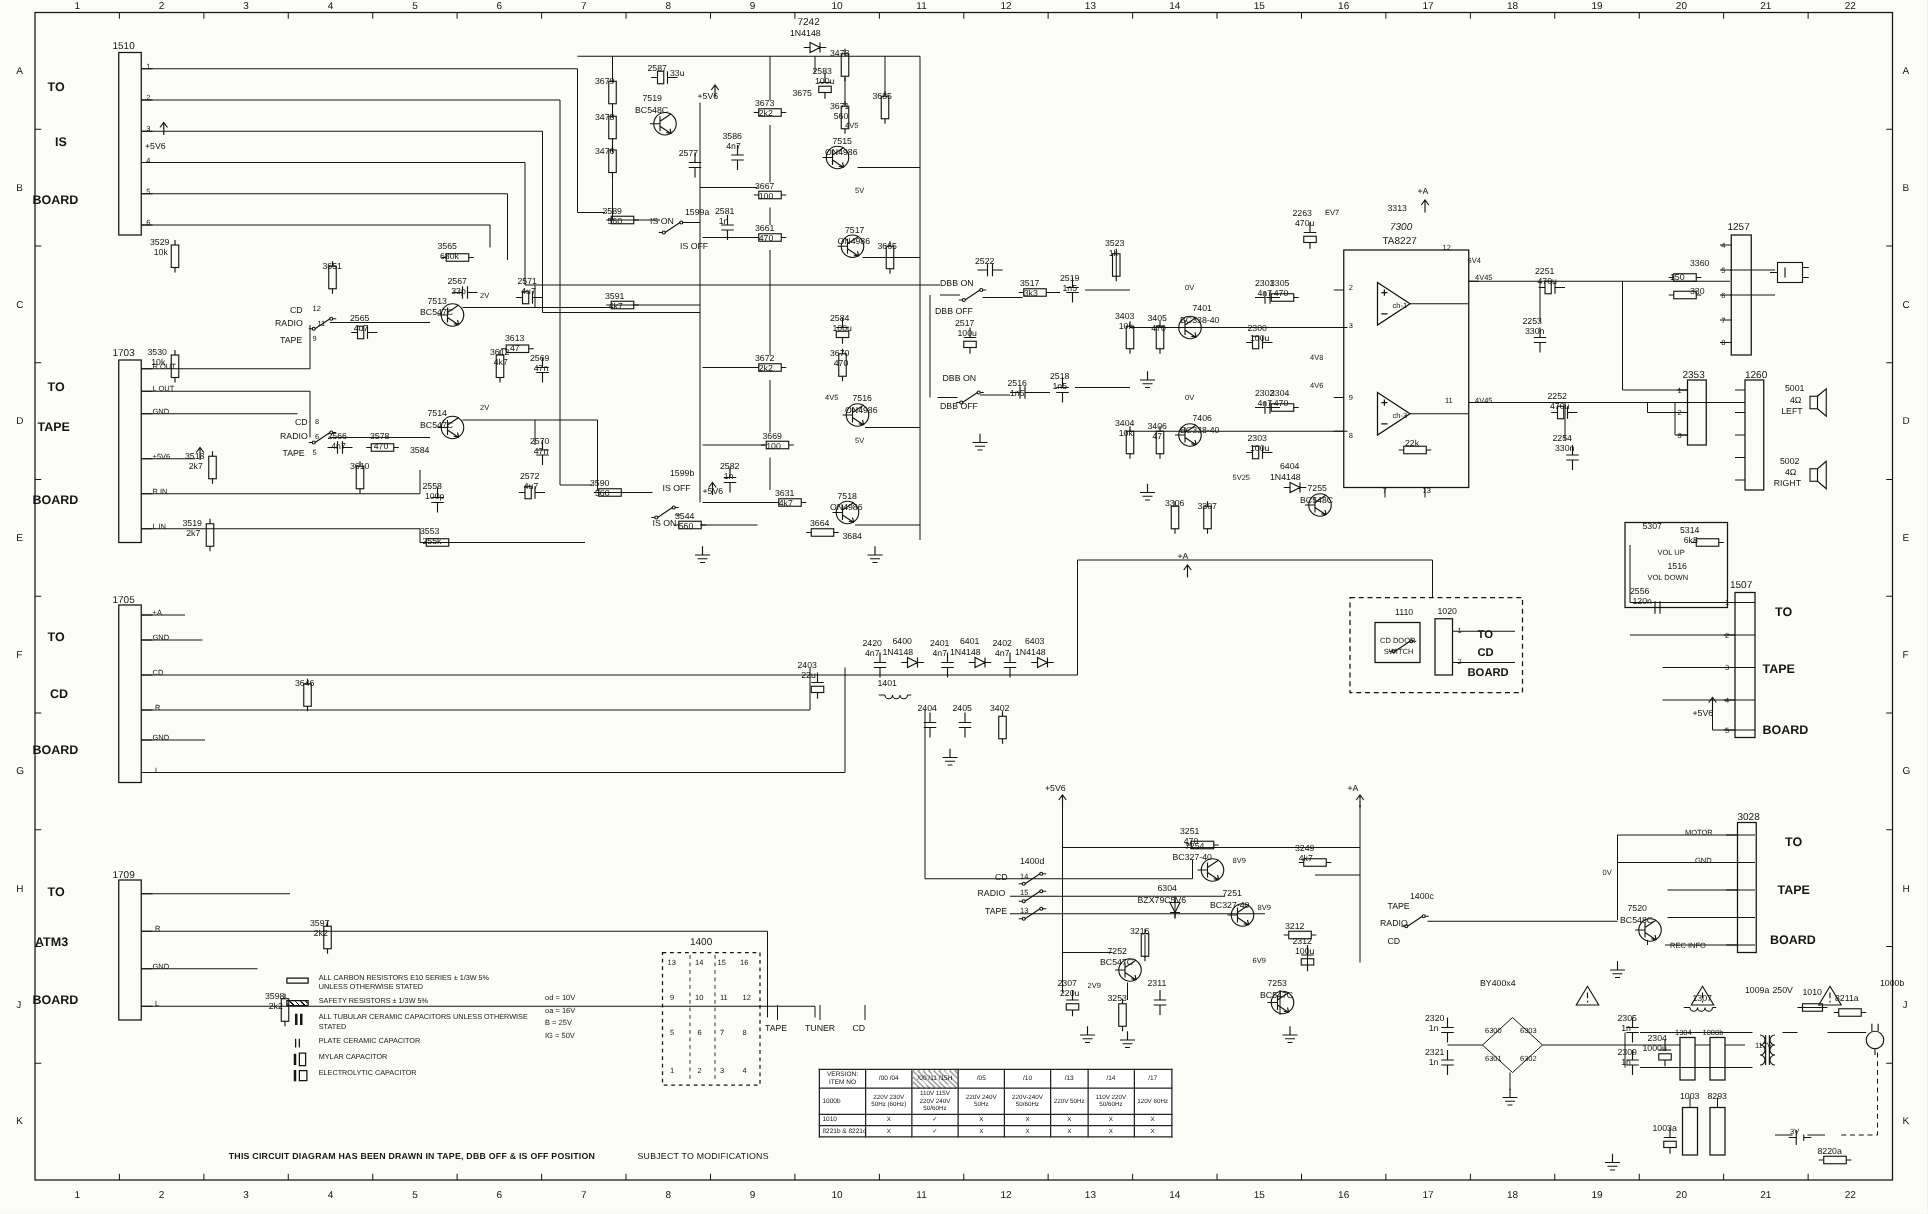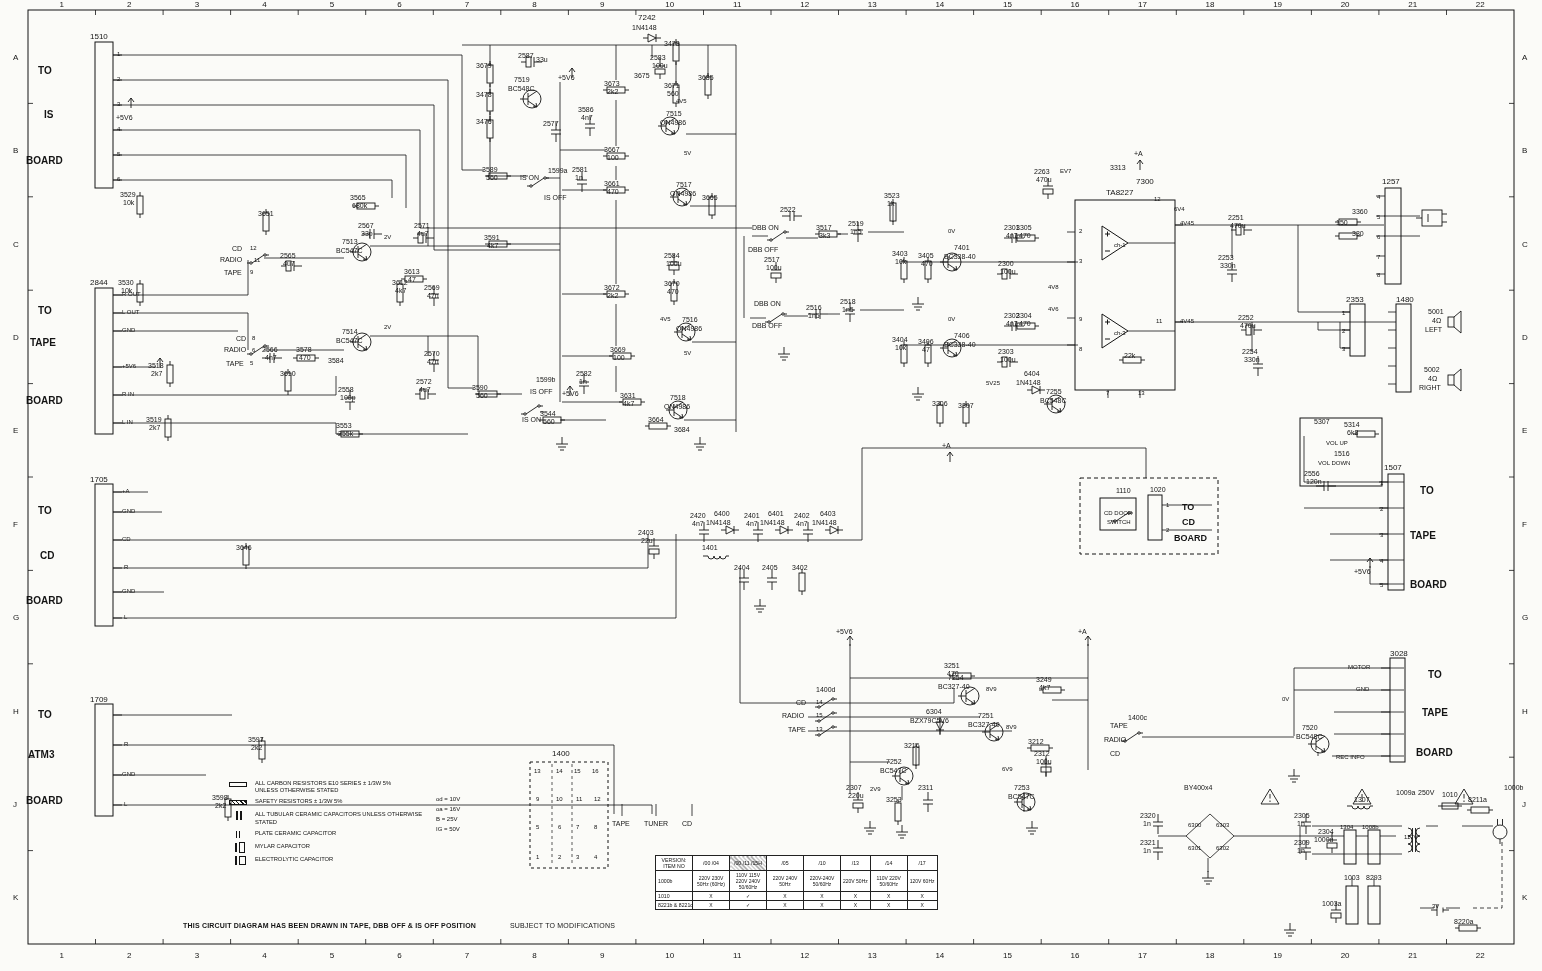--- a/index.html
+++ b/index.html
@@ -434,21 +434,21 @@
       <span class="lbl" style="left: 38px; top: 66px; font-size: 10px; font-weight: bold;">TO</span>
       <span class="lbl" style="left: 44px; top: 110px; font-size: 10px; font-weight: bold;">IS</span>
       <span class="lbl" style="left: 26px; top: 156px; font-size: 10px; font-weight: bold;">BOARD</span>
       <span class="lbl" style="left: 116px; top: 114px; font-size: 7px;">+5V6</span>
       <span class="lbl" style="left: 117px; top: 51px; font-size: 6px;">1</span>
       <span class="lbl" style="left: 117px; top: 76px; font-size: 6px;">2</span>
       <span class="lbl" style="left: 117px; top: 101px; font-size: 6px;">3</span>
       <span class="lbl" style="left: 117px; top: 126px; font-size: 6px;">4</span>
       <span class="lbl" style="left: 117px; top: 151px; font-size: 6px;">5</span>
       <span class="lbl" style="left: 117px; top: 176px; font-size: 6px;">6</span>
-      <span class="lbl" style="left: 90px; top: 279px; font-size: 8px;">2844</span>
+      <span class="lbl" style="left: 90px; top: 279px; font-size: 8px;">1703</span>
       <span class="lbl" style="left: 38px; top: 306px; font-size: 10px; font-weight: bold;">TO</span>
       <span class="lbl" style="left: 30px; top: 338px; font-size: 10px; font-weight: bold;">TAPE</span>
       <span class="lbl" style="left: 26px; top: 396px; font-size: 10px; font-weight: bold;">BOARD</span>
       <span class="lbl" style="left: 122px; top: 291px; font-size: 6px;">R OUT</span>
       <span class="lbl" style="left: 122px; top: 309px; font-size: 6px;">L OUT</span>
       <span class="lbl" style="left: 122px; top: 327px; font-size: 6px;">GND</span>
       <span class="lbl" style="left: 122px; top: 363px; font-size: 6px;">+5V6</span>
       <span class="lbl" style="left: 122px; top: 391px; font-size: 6px;">R IN</span>
       <span class="lbl" style="left: 122px; top: 419px; font-size: 6px;">L IN</span>
       <span class="lbl" style="left: 90px; top: 476px; font-size: 8px;">1705</span>
@@ -649,21 +649,21 @@
       <span class="lbl" style="left: 986px; top: 380px; font-size: 6px;">5V25</span>
       <span class="lbl" style="left: 1024px; top: 370px; font-size: 7px;">6404</span>
       <span class="lbl" style="left: 1016px; top: 379px; font-size: 7px;">1N4148</span>
       <span class="lbl" style="left: 1046px; top: 388px; font-size: 7px;">7255</span>
       <span class="lbl" style="left: 1040px; top: 397px; font-size: 7px;">BC548C</span>
       <span class="lbl" style="left: 1034px; top: 168px; font-size: 7px;">2263</span>
       <span class="lbl" style="left: 1036px; top: 176px; font-size: 7px;">470u</span>
       <span class="lbl" style="left: 1060px; top: 168px; font-size: 6px;">EV7</span>
       <span class="lbl" style="left: 1110px; top: 164px; font-size: 7px;">3313</span>
       <span class="lbl" style="left: 1134px; top: 150px; font-size: 7px;">+A</span>
-      <span class="lbl" style="left: 1136px; top: 178px; font-size: 8px;">7300</span>
+      <span class="lbl" style="left: 1112px; top: 178px; font-size: 8px; font-style: italic;">7300</span>
       <span class="lbl" style="left: 1106px; top: 189px; font-size: 8px;">TA8227</span>
       <span class="lbl" style="left: 1154px; top: 196px; font-size: 6px;">12</span>
       <span class="lbl" style="left: 1114px; top: 242px; font-size: 6px;">ch-1</span>
       <span class="lbl" style="left: 1114px; top: 330px; font-size: 6px;">ch-3</span>
       <span class="lbl" style="left: 1079px; top: 228px; font-size: 6px;">2</span>
       <span class="lbl" style="left: 1079px; top: 258px; font-size: 6px;">3</span>
       <span class="lbl" style="left: 1079px; top: 316px; font-size: 6px;">9</span>
       <span class="lbl" style="left: 1079px; top: 346px; font-size: 6px;">8</span>
       <span class="lbl" style="left: 1156px; top: 318px; font-size: 6px;">11</span>
       <span class="lbl" style="left: 1106px; top: 390px; font-size: 6px;">7</span>
@@ -686,21 +686,21 @@
       <span class="lbl" style="left: 1382px; top: 178px; font-size: 8px;">1257</span>
       <span class="lbl" style="left: 1377px; top: 194px; font-size: 6px;">4</span>
       <span class="lbl" style="left: 1377px; top: 214px; font-size: 6px;">5</span>
       <span class="lbl" style="left: 1377px; top: 234px; font-size: 6px;">6</span>
       <span class="lbl" style="left: 1377px; top: 254px; font-size: 6px;">7</span>
       <span class="lbl" style="left: 1377px; top: 272px; font-size: 6px;">8</span>
       <span class="lbl" style="left: 1346px; top: 296px; font-size: 8px;">2353</span>
       <span class="lbl" style="left: 1342px; top: 310px; font-size: 6px;">1</span>
       <span class="lbl" style="left: 1342px; top: 328px; font-size: 6px;">2</span>
       <span class="lbl" style="left: 1342px; top: 346px; font-size: 6px;">3</span>
-      <span class="lbl" style="left: 1396px; top: 296px; font-size: 8px;">1480</span>
+      <span class="lbl" style="left: 1396px; top: 296px; font-size: 8px;">1260</span>
       <span class="lbl" style="left: 1428px; top: 308px; font-size: 7px;">5001</span>
       <span class="lbl" style="left: 1432px; top: 317px; font-size: 7px;">4Ω</span>
       <span class="lbl" style="left: 1425px; top: 326px; font-size: 7px;">LEFT</span>
       <span class="lbl" style="left: 1424px; top: 366px; font-size: 7px;">5002</span>
       <span class="lbl" style="left: 1428px; top: 375px; font-size: 7px;">4Ω</span>
       <span class="lbl" style="left: 1419px; top: 384px; font-size: 7px;">RIGHT</span>
       <span class="lbl" style="left: 1314px; top: 418px; font-size: 7px;">5307</span>
       <span class="lbl" style="left: 1344px; top: 421px; font-size: 7px;">5314</span>
       <span class="lbl" style="left: 1347px; top: 429px; font-size: 7px;">6k8</span>
       <span class="lbl" style="left: 1326px; top: 440px; font-size: 6px;">VOL UP</span>

